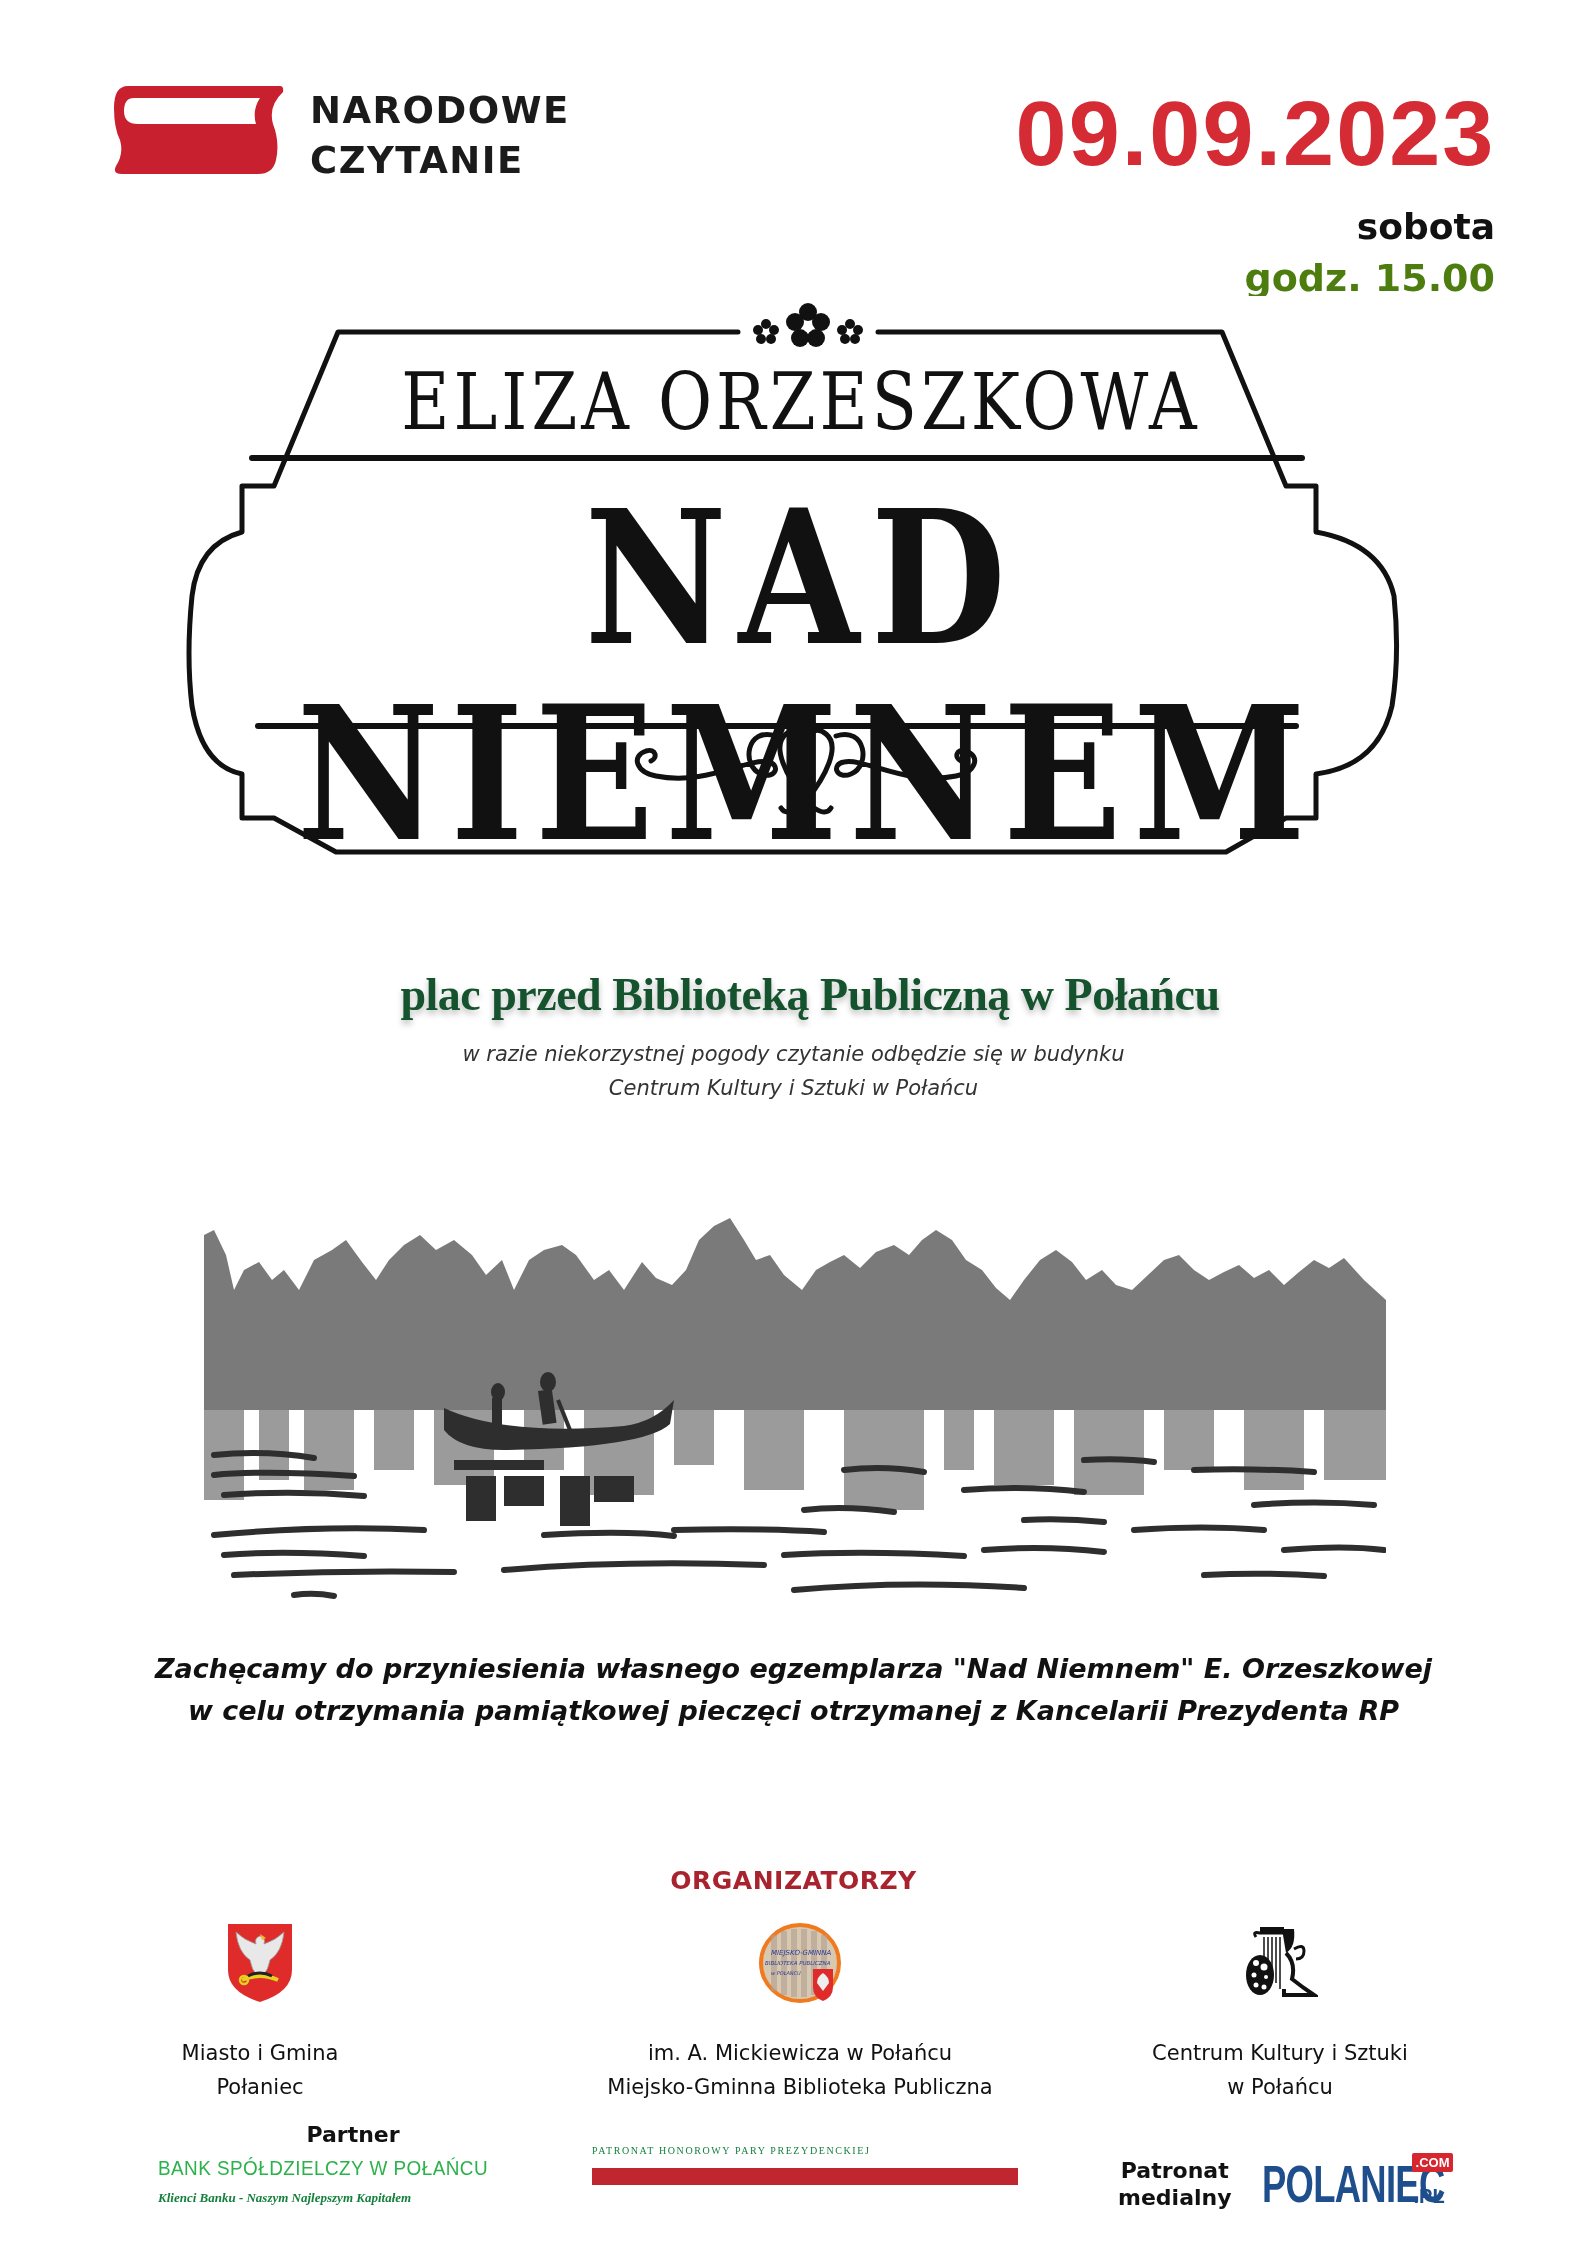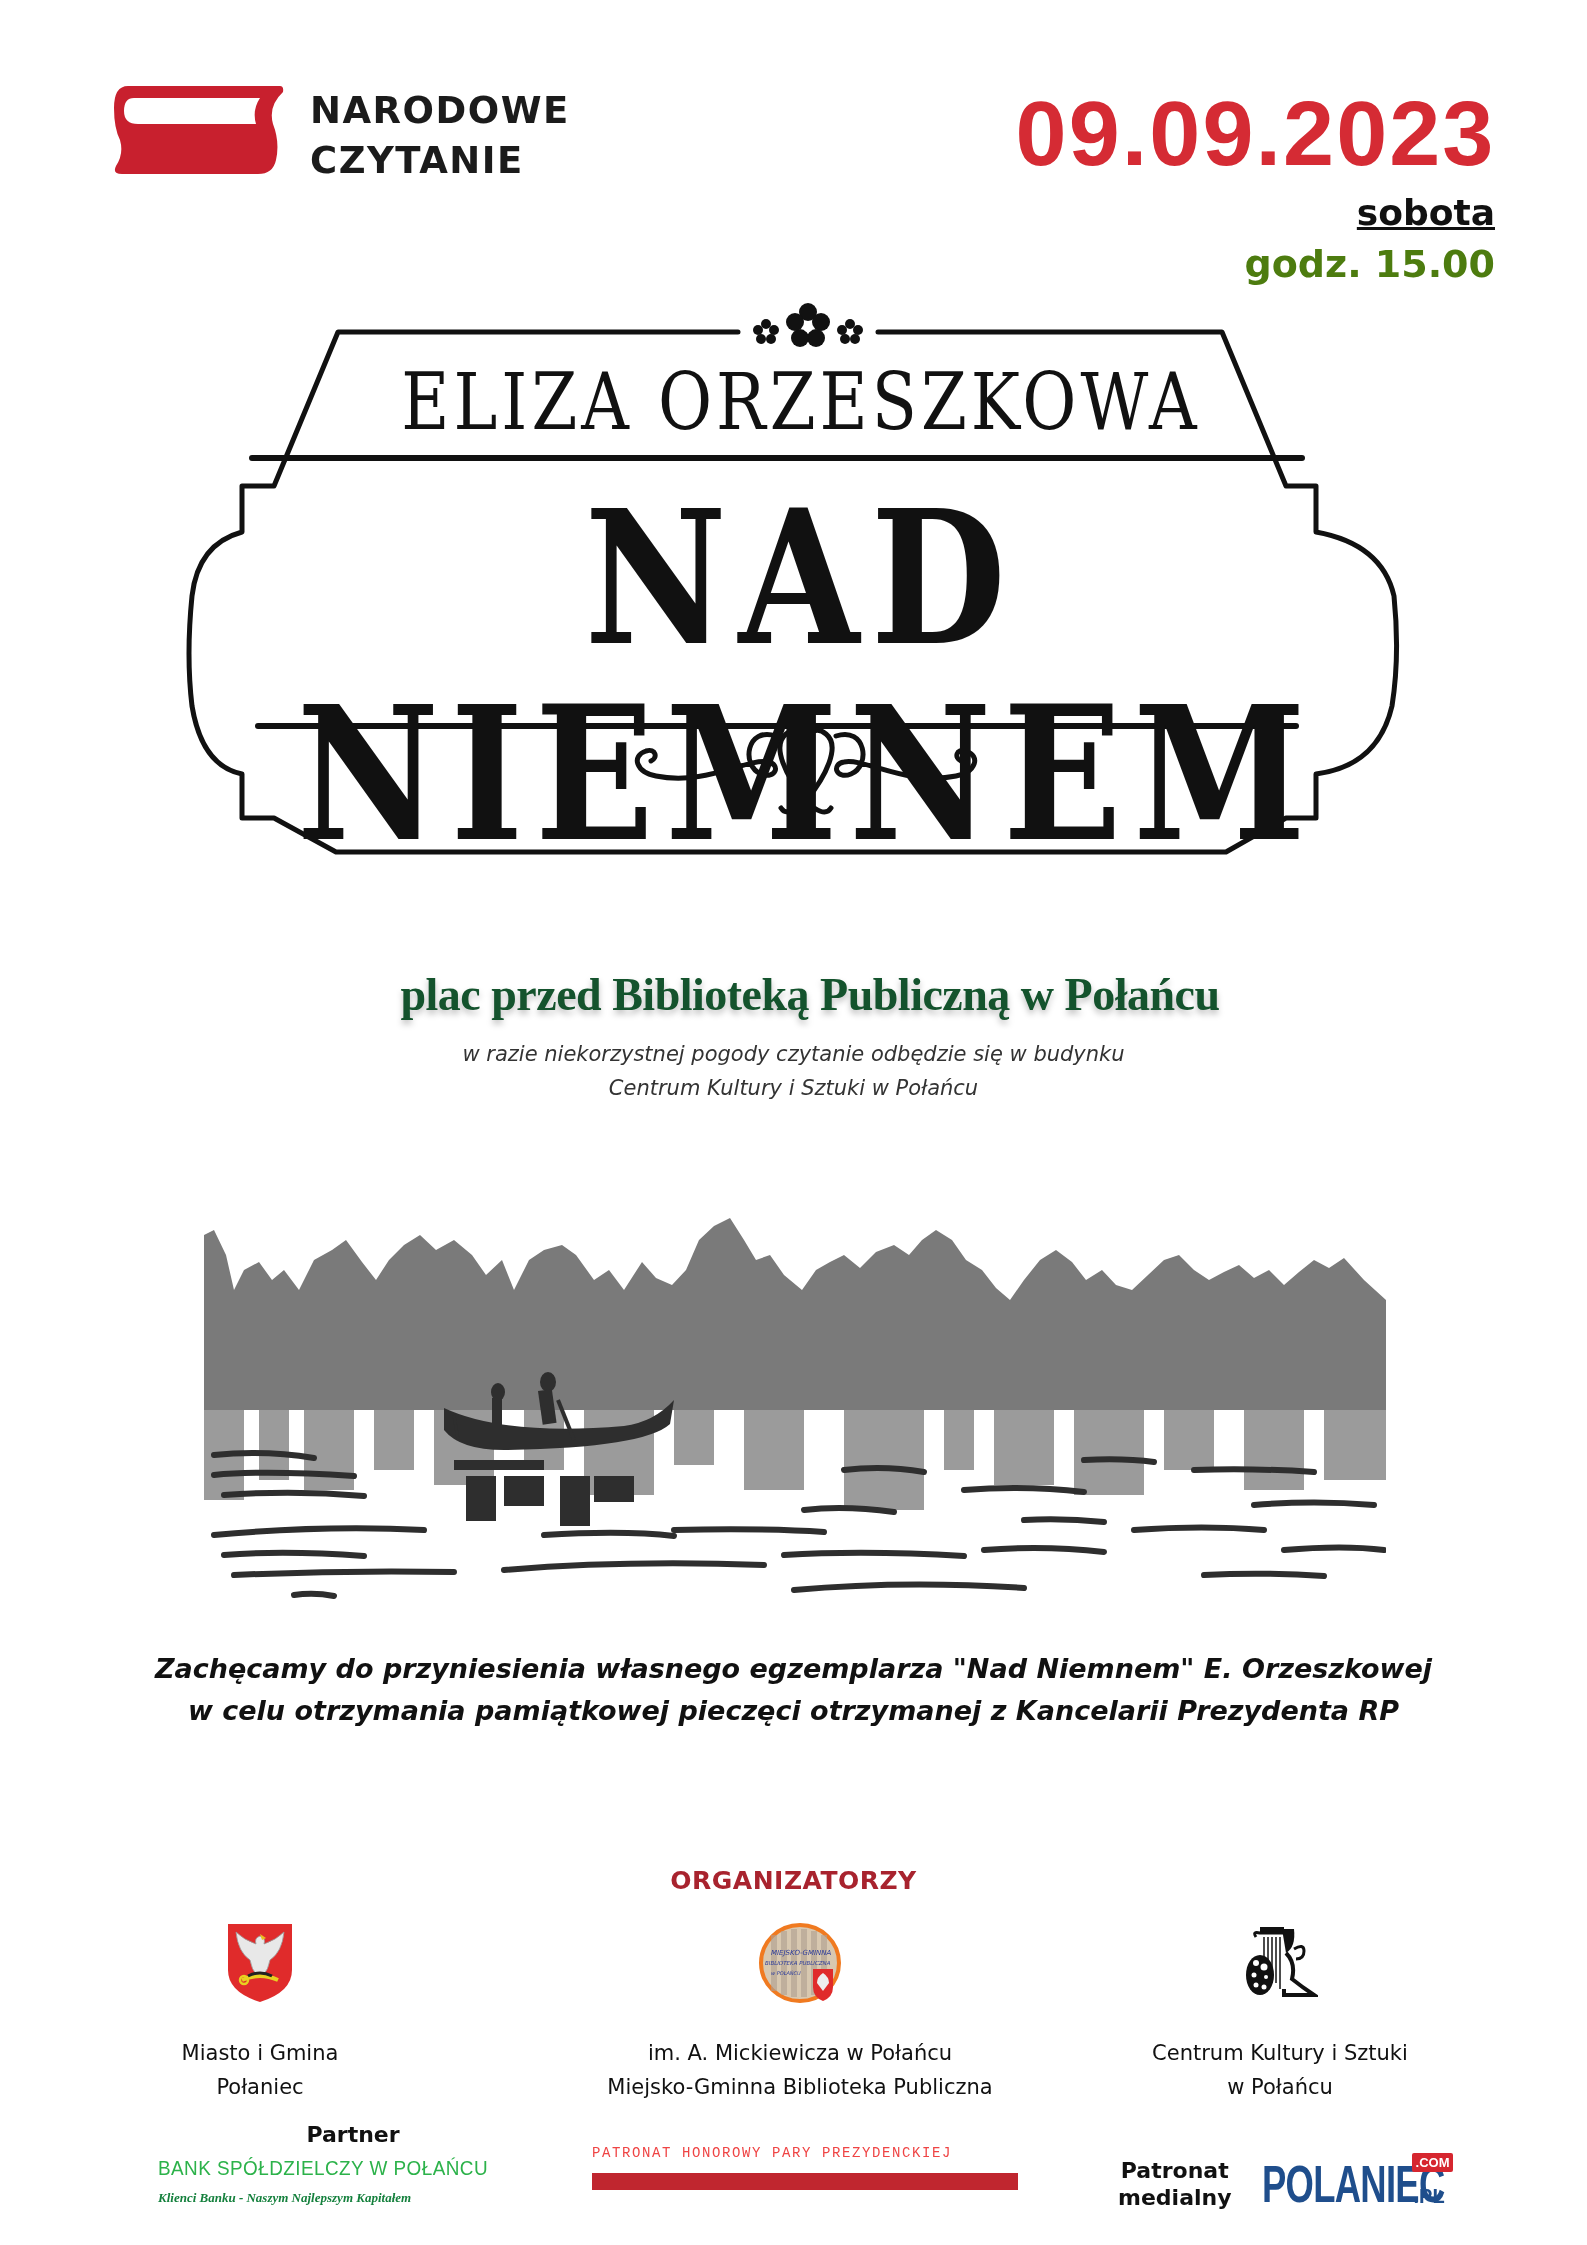--- a/index.html
+++ b/index.html
@@ -6,21 +6,21 @@
     body { width: 1587px; height: 2245px; position: relative; overflow: hidden; font-family: "DejaVu Sans", sans-serif; color: #111; }
     .abs { position: absolute; }
 
     
     #logo { left: 108px; top: 84px; width: 500px; height: 100px; }
     #logo .brand-text { position: absolute; left: 202px; top: 2px; font-family: "DejaVu Sans", sans-serif; font-weight: bold; font-size: 37px; line-height: 50px; letter-spacing: 1.5px; color: #1b1b1b; }
 
     
     #date { right: 92px; top: 84px; text-align: right; }
     #date .date-main { font-family: "Liberation Sans", sans-serif; font-weight: bold; font-size: 90px; line-height: 100px; color: #d52b34; letter-spacing: 2px; transform: scaleX(1.02); transform-origin: right; }
-    #date .weekday { font-family: "DejaVu Sans", sans-serif; font-weight: bold; font-size: 36px; line-height: 50px; color: #111; margin-top: 4px; text-decoration: underline; }
+    #date .weekday { font-family: "DejaVu Sans", sans-serif; font-weight: bold; font-size: 36px; line-height: 50px; color: #111; margin-top: 18px; }
     #date .hour { font-family: "DejaVu Sans", sans-serif; font-weight: bold; font-size: 38px; line-height: 52px; color: #4d7c0f; }
 
     
     #plaque { left: 186px; top: 296px; width: 1230px; height: 560px; }
     #plaque .author { position: absolute; left: 0; right: 0; top: 68px; text-align: center; font-family: "DejaVu Serif", serif; font-size: 66px; letter-spacing: 4px; color: #111; transform: scaleY(1.2); }
     #plaque .title { position: absolute; left: 0; right: 0; top: 180px; text-align: center; font-family: "DejaVu Serif", serif; font-weight: bold; font-size: 190px; letter-spacing: 14px; color: #111; line-height: 200px; transform: scaleX(0.82) scaleY(0.98); }
 
     
     #location { left: 0; right: 0; top: 968px; text-align: center; }
     #location .place { font-family: Liberation Serif, serif; font-weight: bold; font-size: 46px; color: #14532d; text-shadow: 0 4px 6px rgba(0,0,0,0.25); letter-spacing: -0.5px; padding-left: 33px; }
@@ -43,21 +43,21 @@
 
     
     #partner { left: 148px; top: 2122px; width: 360px; }
     #partner .partner-label { text-align: center; font-family: "DejaVu Sans", sans-serif; font-weight: bold; font-size: 22px; color: #111; margin-left: 50px; }
     #partner .bank { display: flex; align-items: center; margin-top: 6px; }
     #partner .bank-text { margin-left: 10px; }
     #partner .bank-name { font-family: "Liberation Sans", sans-serif; font-size: 21px; color: #2cb24a; letter-spacing: 0.5px; transform: scaleX(0.9); transform-origin: left; white-space: nowrap; }
     #partner .bank-slogan { font-family: "Liberation Serif", serif; font-style: italic; font-weight: bold; font-size: 13px; color: #15803d; margin-top: 10px; white-space: nowrap; }
 
     #patronage { left: 592px; top: 2145px; width: 430px; }
-    #patronage .pat-text { font-family: Liberation Mono, monospace; font-size: 14px; letter-spacing: 1.6px; color: #ef4444; white-space: nowrap; }
+    #patronage .pat-text { font-family: Liberation Serif, serif; font-size: 10px; letter-spacing: 1.6px; color: #15803d; white-space: nowrap; }
     #patronage .pat-bar { height: 17px; background: #c0262f; margin-top: 12px; width: 426px; }
 
     #media { left: 1118px; top: 2155px; width: 340px; display: flex; align-items: center; }
     #media .media-label { font-family: "DejaVu Sans", sans-serif; font-weight: bold; font-size: 22px; line-height: 27px; color: #111; text-align: center; }
     #media .media-logo { position: relative; margin-left: 30px; width: 190px; height: 58px; }
     #media .ml-main { position: absolute; left: 0; top: 2px; font-family: "Liberation Sans", sans-serif; font-weight: bold; font-size: 52px; line-height: 54px; color: #1f4e8c; letter-spacing: -1px; transform: scaleX(0.7); transform-origin: left; }
     #media .ml-com { position: absolute; left: 150px; top: -2px; background: #d6262f; color: #fff; font-family: "Liberation Sans", sans-serif; font-weight: bold; font-size: 13px; padding: 2px 4px; border-radius: 2px; }
     #media .ml-pl { position: absolute; left: 152px; top: 30px; font-family: "Liberation Sans", sans-serif; font-weight: bold; font-size: 20px; color: #1f4e8c; }
   </style>
 </head>

